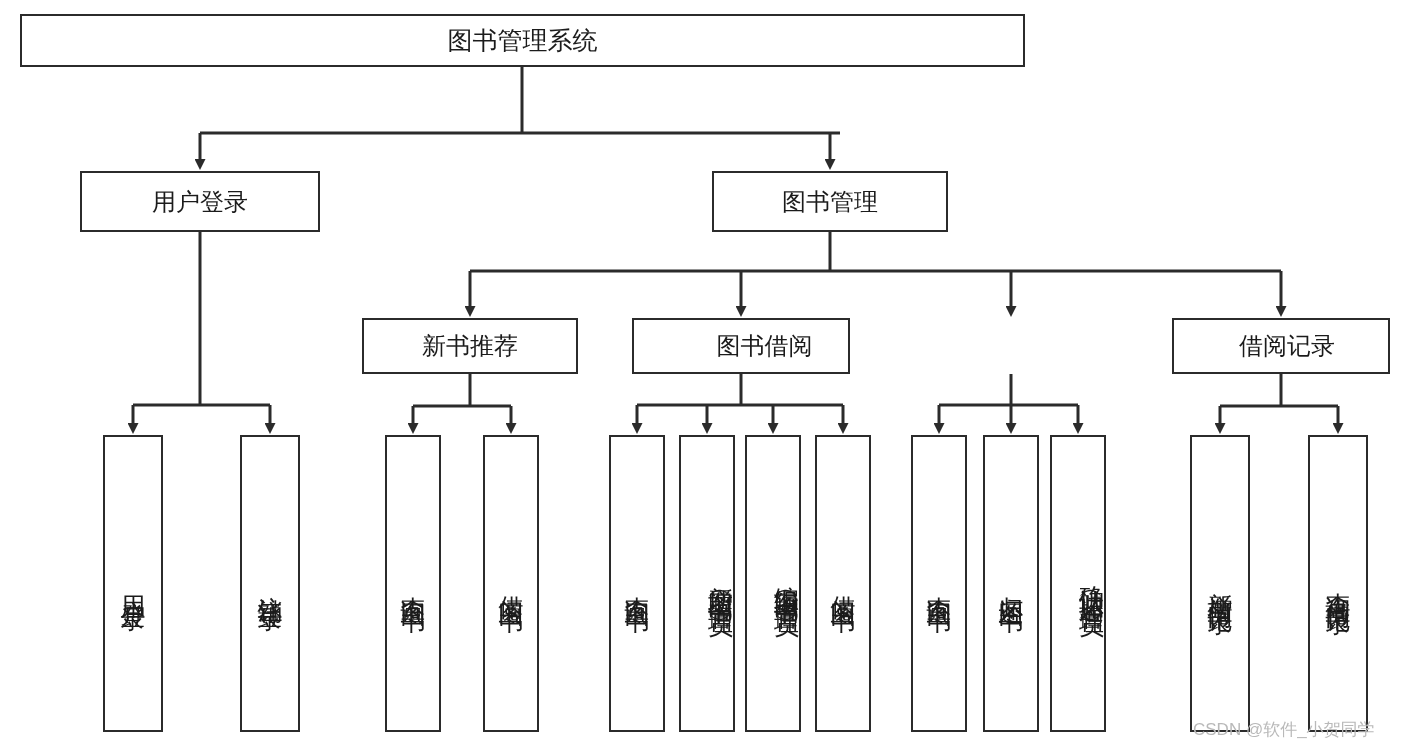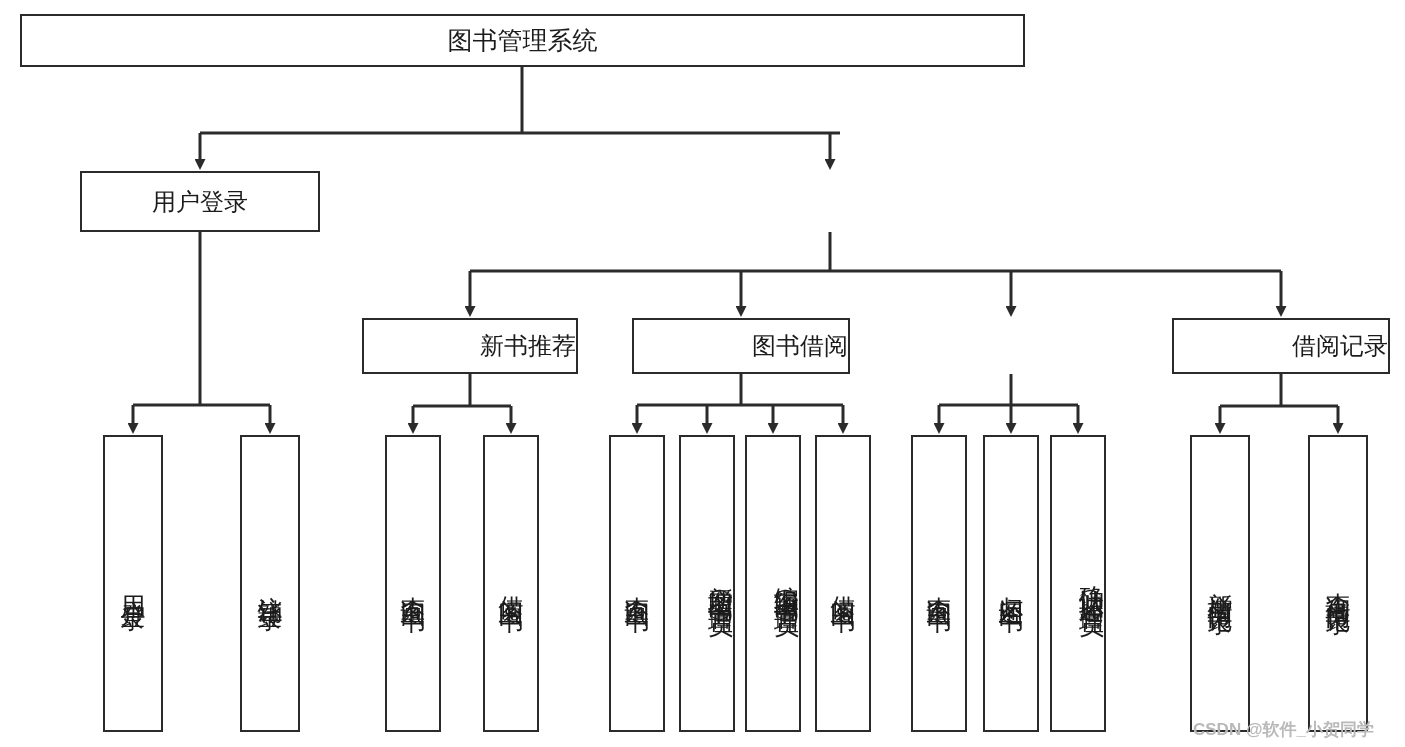--- a/index.html
+++ b/index.html
@@ -36,21 +36,20 @@
     color: #1b1b1b;
   }
   .node.root {
     font-size: 25px;
   }
   .node.lvl2 {
     font-size: 24px;
   }
   .node.lvl3 {
     font-size: 24px;
-    justify-content: flex-end;
   }
   .node.leaf {
     writing-mode: vertical-rl;
     text-orientation: upright;
     align-items: center;
     justify-content: center;
     font-size: 25px;
     letter-spacing: 4px;
     line-height: 1;
     padding: 6px 0;
@@ -121,20 +120,23 @@
     </g>
   </svg>
 
   <div class="node root" style="left: 20px; top: 14px; width: 1005px; height: 53px;">
     <span>图书管理系统</span>
   </div>
 
   <div class="node lvl2" style="left: 80px; top: 171px; width: 240px; height: 61px;">
     <span>用户登录</span>
   </div>
+  <div class="node lvl2" style="left: 712px; top: 171px; width: 236px; height: 61px;">
+    <span>图书管理</span>
+  </div>
 
   <div class="node lvl3" style="left: 362px; top: 318px; width: 216px; height: 56px;">
     <span>新书推荐</span>
   </div>
   <div class="node lvl3" style="left: 632px; top: 318px; width: 218px; height: 56px; padding-left: 47px;">
     <span>图书借阅</span>
   </div>
   <div class="node lvl3" style="left: 1172px; top: 318px; width: 218px; height: 56px; padding-left: 12px;">
     <span>借阅记录</span>
   </div>
@@ -172,15 +174,15 @@
   <div class="node leaf tall" style="left: 1050px; top: 435px; width: 56px; height: 297px;">
     <span>确认归还（管理员）</span>
   </div>
   <div class="node leaf" style="left: 1190px; top: 435px; width: 60px; height: 297px;">
     <span>新增借阅记录</span>
   </div>
   <div class="node leaf" style="left: 1308px; top: 435px; width: 60px; height: 297px;">
     <span>查询借阅记录</span>
   </div>
 
-  <div class="watermark" style="left: 1193px; top: 718px; font-weight: bold;">CSDN @软件_小贺同学</div>
+  <div class="watermark" style="left: 1193px; top: 718px;">CSDN @软件_小贺同学</div>
 
 </div>
 
 </body></html>

